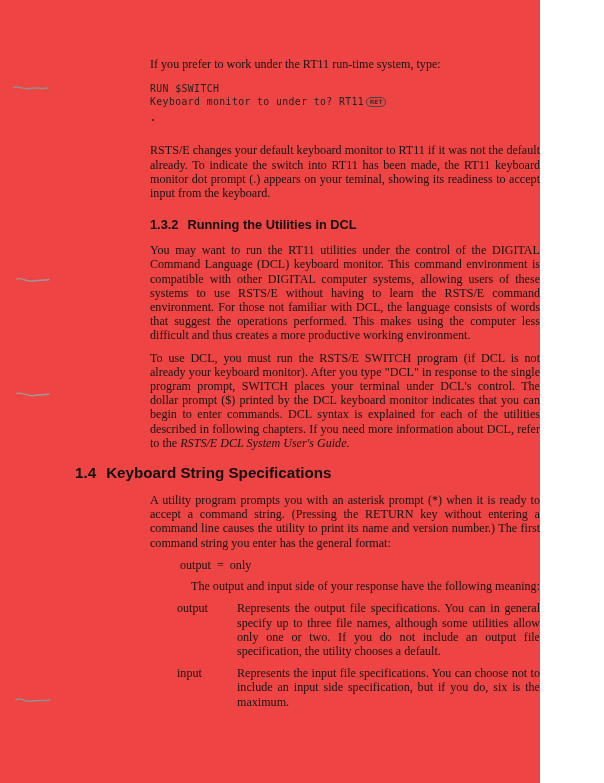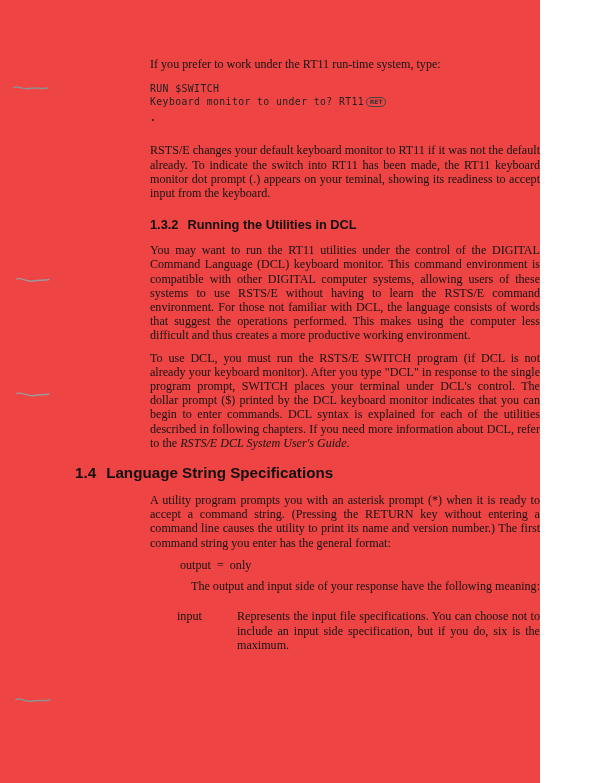--- a/index.html
+++ b/index.html
@@ -152,30 +152,32 @@
     </div>
 
     <p class="body para-after-code">RSTS/E changes your default keyboard monitor to RT11 if it was not the default already. To indicate the switch into RT11 has been made, the RT11 keyboard monitor dot prompt (.) appears on your teminal, showing its readiness to accept input from the keyboard.</p>
 
     <h3 class="subsection"><span class="sec-num">1.3.2</span><span>Running the Utilities in DCL</span></h3>
 
     <p class="body sub-para1">You may want to run the RT11 utilities under the control of the DIGITAL Command Language (DCL) keyboard monitor. This command environment is compatible with other DIGITAL computer systems, allowing users of these systems to use RSTS/E without having to learn the RSTS/E command environment. For those not familiar with DCL, the language consists of words that suggest the operations performed. This makes using the computer less difficult and thus creates a more productive working environment.</p>
 
     <p class="body sub-para2"><span>To use DCL, you must run the RSTS/E SWITCH program (if DCL is not already your keyboard monitor). After you type "DCL" in response to the single program prompt, SWITCH places your terminal under DCL's control. The dollar prompt ($) printed by the DCL keyboard monitor indicates that you can begin to enter commands. DCL syntax is explained for each of the utilities described in following chapters. If you need more information about DCL, refer to the </span><em class="book-title">RSTS/E DCL System User's Guide</em><span>.</span></p>
 
-    <h2 class="section"><span class="sec-num">1.4</span><span>Language String Specifications</span></h2>
+    <h2 class="section"><span class="sec-num">1.4</span><span>Keyboard String Specifications</span></h2>
 
     <p class="body sec-para1">A utility program prompts you with an asterisk prompt (*) when it is ready to accept a command string. (Pressing the RETURN key without entering a command line causes the utility to print its name and version number.) The first command string you enter has the general format:</p>
 
     <div class="format-line">output  =  only</div>
 
     <p class="body sec-para2">The output and input side of your response have the following meaning:</p>
 
     <div class="def-list">
       <div class="def-row">
+        <span class="def-term">output</span>
+        <span class="def-desc">Represents the output file specifications. You can in general specify up to three file names, although some utilities allow only one or two. If you do not include an output file specification, the utility chooses a default.</span>
       </div>
       <div class="def-row">
         <span class="def-term">input</span>
         <span class="def-desc">Represents the input file specifications. You can choose not to include an input side specification, but if you do, six is the maximum.</span>
       </div>
     </div>
 
   </div>
 
 

